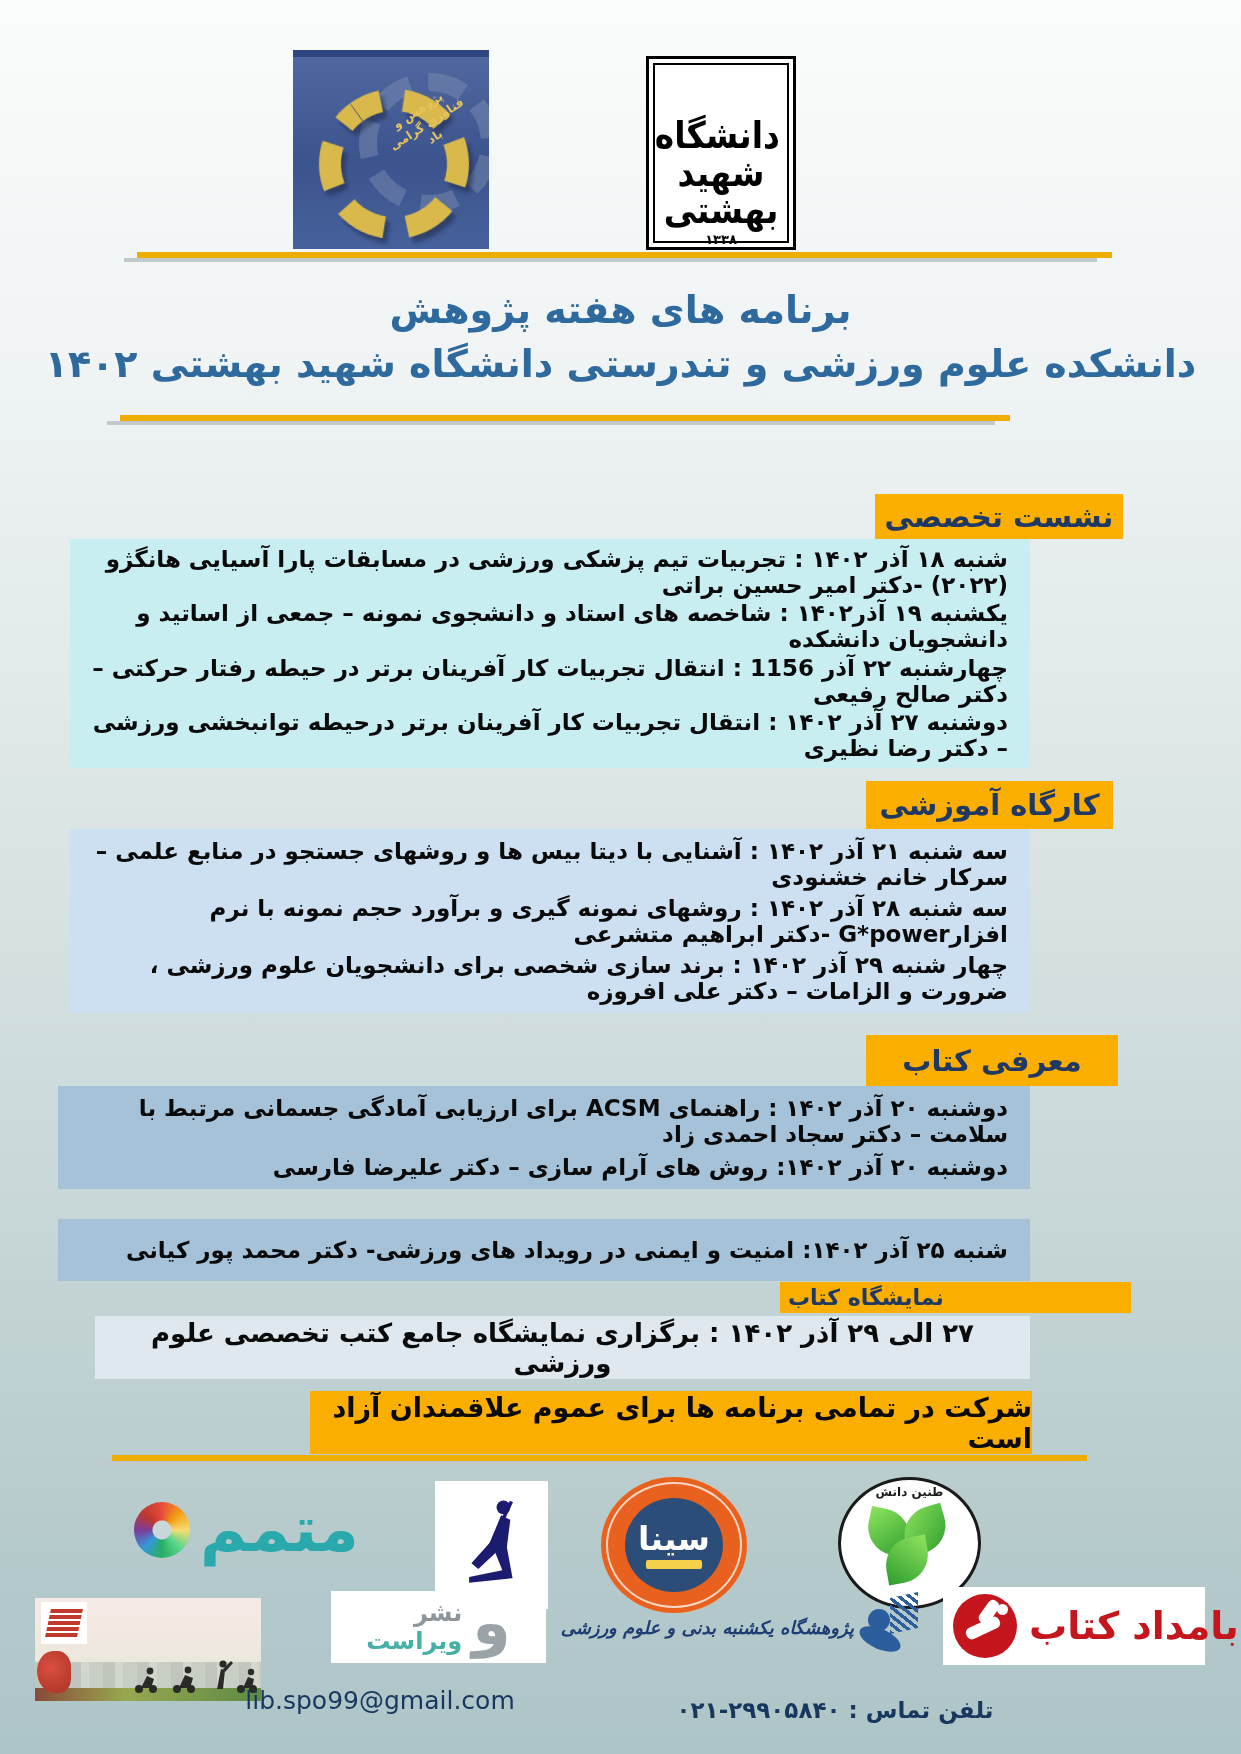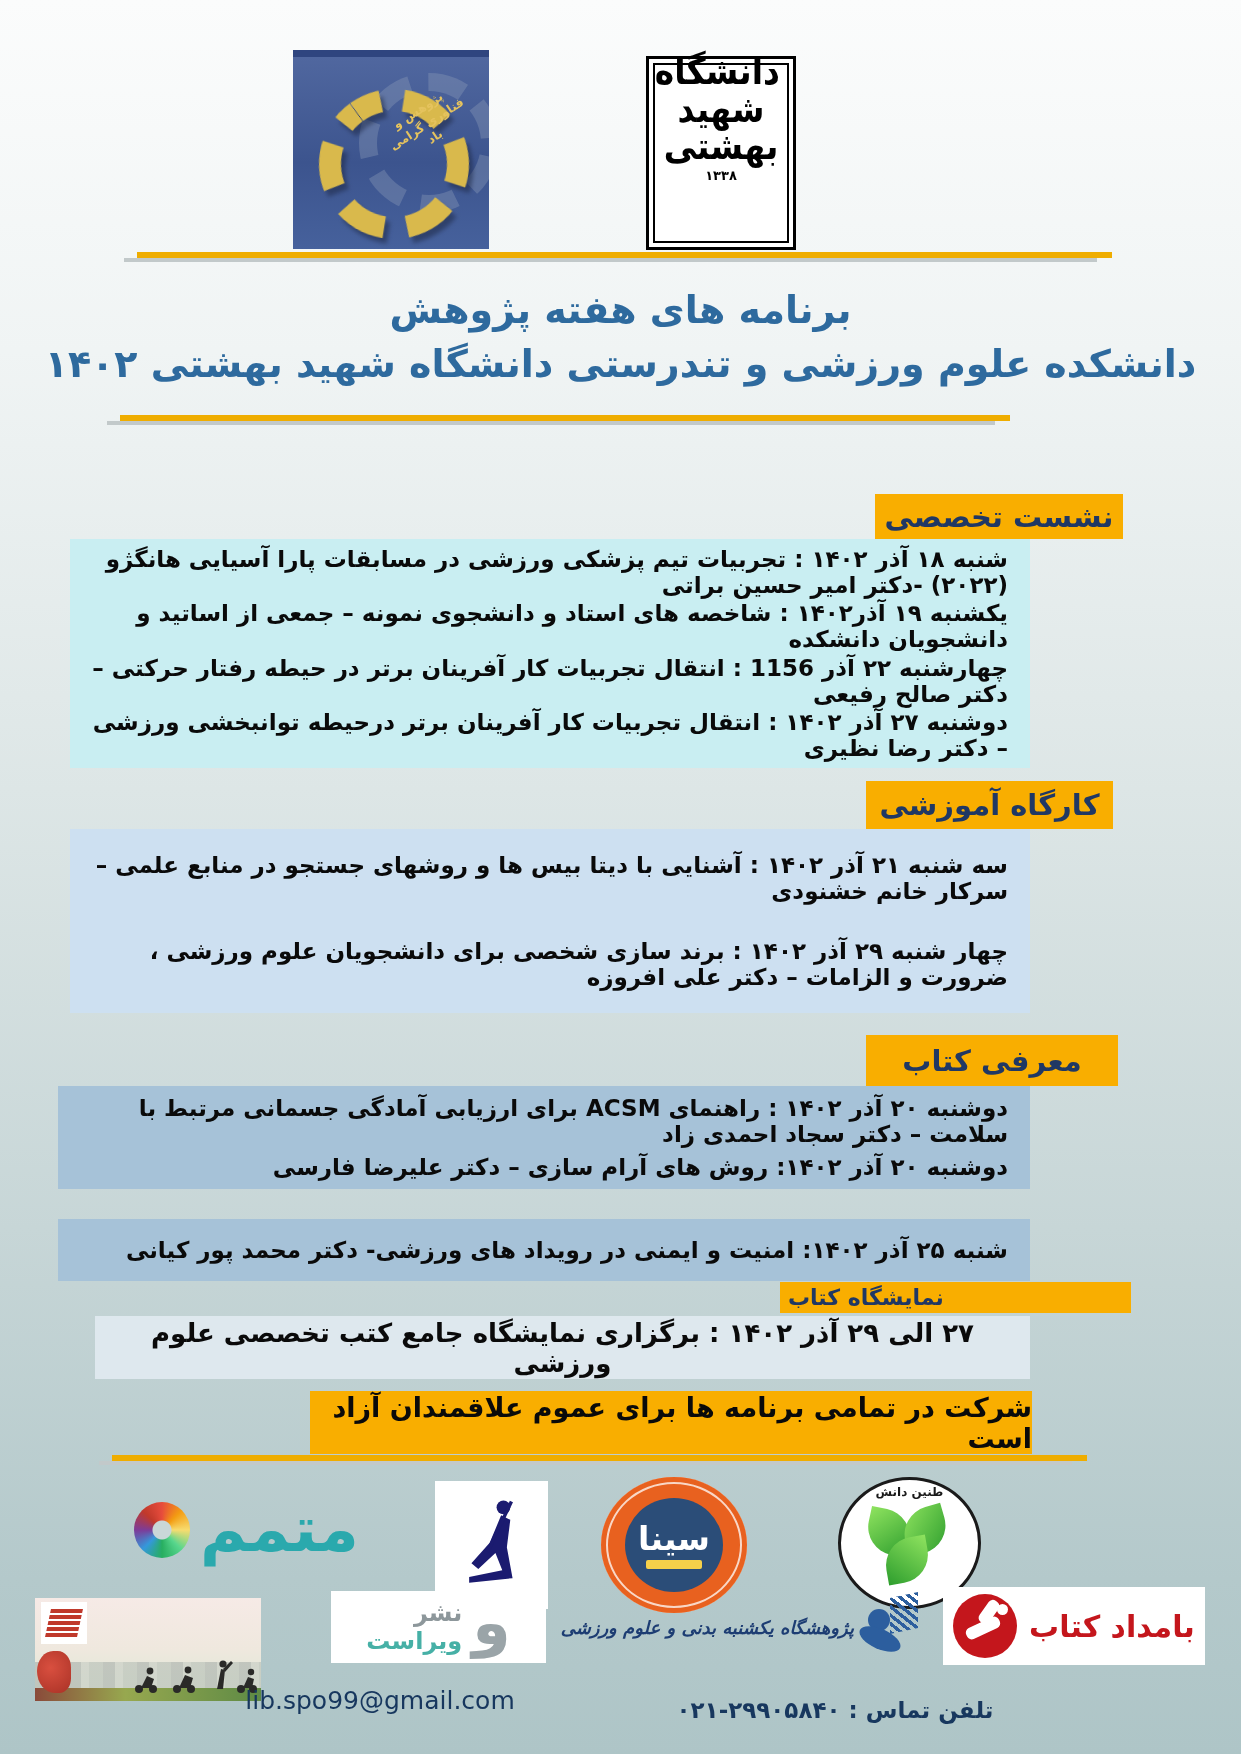--- a/index.html
+++ b/index.html
@@ -15,21 +15,21 @@
   .gold-ring-shadow{position:absolute;left:66px;top:16px;width:104px;height:104px;
     border:18px dashed rgba(140,155,185,.38);border-radius:50%;}
   .gold-ring{position:absolute;left:26px;top:32px;width:106px;height:106px;
     border:22px dashed #d9b94c;border-radius:50%;transform:rotate(9deg);
     filter:drop-shadow(5px 5px 2px rgba(30,40,70,.55));}
   .gold-callig{position:absolute;right:14px;top:44px;width:96px;color:#e5c35e;
     font-size:12px;font-weight:bold;transform:rotate(-33deg);text-align:center;
     direction:rtl;line-height:1.3;}
   .sbu-logo{position:absolute;left:646px;top:56px;width:144px;height:188px;background:#fff;
     border:3px solid #000;box-shadow:inset 0 0 0 4px #fff,inset 0 0 0 6px #000;
-    display:flex;flex-direction:column;align-items:center;justify-content:flex-start;}
+    display:flex;flex-direction:column;align-items:center;justify-content:flex-end;}
   .sbu-text{direction:rtl;width:118px;text-align:center;font-weight:bold;color:#000;
     font-size:33px;line-height:1.02;letter-spacing:-2px;transform:scaleY(1.12);}
   .sbu-year{font-size:13px;font-weight:bold;color:#000;margin-top:8px;}
   
   .gold-line{position:absolute;height:6px;background:#EFAD00;
     box-shadow:-14px 5px 0 -1px #c2c9ca;}
   .line1{left:137px;top:252px;width:975px;}
   .line2{left:120px;top:415px;width:890px;}
   .line3{left:112px;top:1455px;width:975px;}
   
@@ -118,21 +118,21 @@
     white-space:nowrap;text-align:right;}
   .bamdad{position:absolute;left:943px;top:1587px;width:262px;height:78px;background:#fff;
     display:flex;align-items:center;gap:12px;padding:0 10px;box-sizing:border-box;direction:ltr;}
   .bamdad-circle{width:64px;height:64px;border-radius:50%;background:#c4161c;
     position:relative;flex:0 0 auto;overflow:hidden;}
   .bamdad-circle .s1{position:absolute;left:30px;top:5px;width:12px;height:26px;background:#fff;
     border-radius:5px;transform:rotate(35deg);}
   .bamdad-circle .s2{position:absolute;left:12px;top:28px;width:36px;height:12px;background:#fff;
     border-radius:5px;transform:rotate(-25deg);}
   .bamdad-circle .s3{position:absolute;left:44px;top:10px;width:11px;height:11px;background:#fff;border-radius:50%;}
-  .bamdad-text{color:#c4161c;font-weight:bold;font-size:30px;direction:rtl;white-space:nowrap;}
+  .bamdad-text{color:#c4161c;font-weight:bold;font-size:38px;direction:rtl;white-space:nowrap;}
   
   .email{position:absolute;left:240px;top:1686px;width:280px;text-align:center;
     color:#17375E;font-size:25px;}
   .phone{position:absolute;left:650px;top:1697px;width:370px;text-align:center;
     color:#17375E;font-size:23px;font-weight:bold;direction:rtl;}
   .phone .num{direction:ltr;unicode-bidi:embed;}
 </style>
 </head>
 <body>
 
@@ -158,20 +158,21 @@
   <div class="content-box box1">
     <div class="content-line">شنبه ۱۸ آذر ۱۴۰۲ : تجربیات تیم پزشکی ورزشی در مسابقات پارا آسیایی هانگژو (۲۰۲۲) -دکتر امیر حسین براتی</div>
     <div class="content-line">یکشنبه ۱۹ آذر۱۴۰۲ : شاخصه های استاد و دانشجوی نمونه – جمعی از اساتید  و دانشجویان دانشکده</div>
     <div class="content-line">چهارشنبه ۲۲ آذر 1156 :  انتقال تجربیات کار آفرینان برتر در حیطه رفتار حرکتی – دکتر صالح رفیعی</div>
     <div class="content-line">دوشنبه ۲۷ آذر ۱۴۰۲ : انتقال تجربیات کار آفرینان برتر درحیطه توانبخشی ورزشی – دکتر رضا نظیری</div>
   </div>
 
   <div class="sec-header sh2">کارگاه آموزشی</div>
   <div class="content-box box2">
     <div class="content-line">سه شنبه ۲۱ آذر ۱۴۰۲ : آشنایی با دیتا بیس ها و روشهای جستجو در منابع علمی – سرکار خانم خشنودی</div>
+    <div class="content-line">سه شنبه ۲۸ آذر ۱۴۰۲ : روشهای نمونه گیری و برآورد حجم نمونه با نرم افزارG*power -دکتر ابراهیم متشرعی</div>
     <div class="content-line">چهار شنبه ۲۹ آذر ۱۴۰۲ :  برند سازی شخصی برای دانشجویان علوم ورزشی ، ضرورت و الزامات – دکتر علی افروزه</div>
   </div>
 
   <div class="sec-header sh3">معرفی  کتاب</div>
   <div class="content-box box3a">
     <div class="content-line">دوشنبه ۲۰ آذر ۱۴۰۲ : راهنمای ACSM  برای ارزیابی آمادگی جسمانی مرتبط با سلامت – دکتر سجاد احمدی زاد</div>
     <div class="content-line">دوشنبه ۲۰ آذر ۱۴۰۲:  روش های آرام سازی –  دکتر علیرضا فارسی</div>
   </div>
   <div class="content-box box3b">
     <div class="content-line">شنبه ۲۵ آذر ۱۴۰۲:  امنیت و ایمنی در رویداد های ورزشی- دکتر محمد پور کیانی</div>

